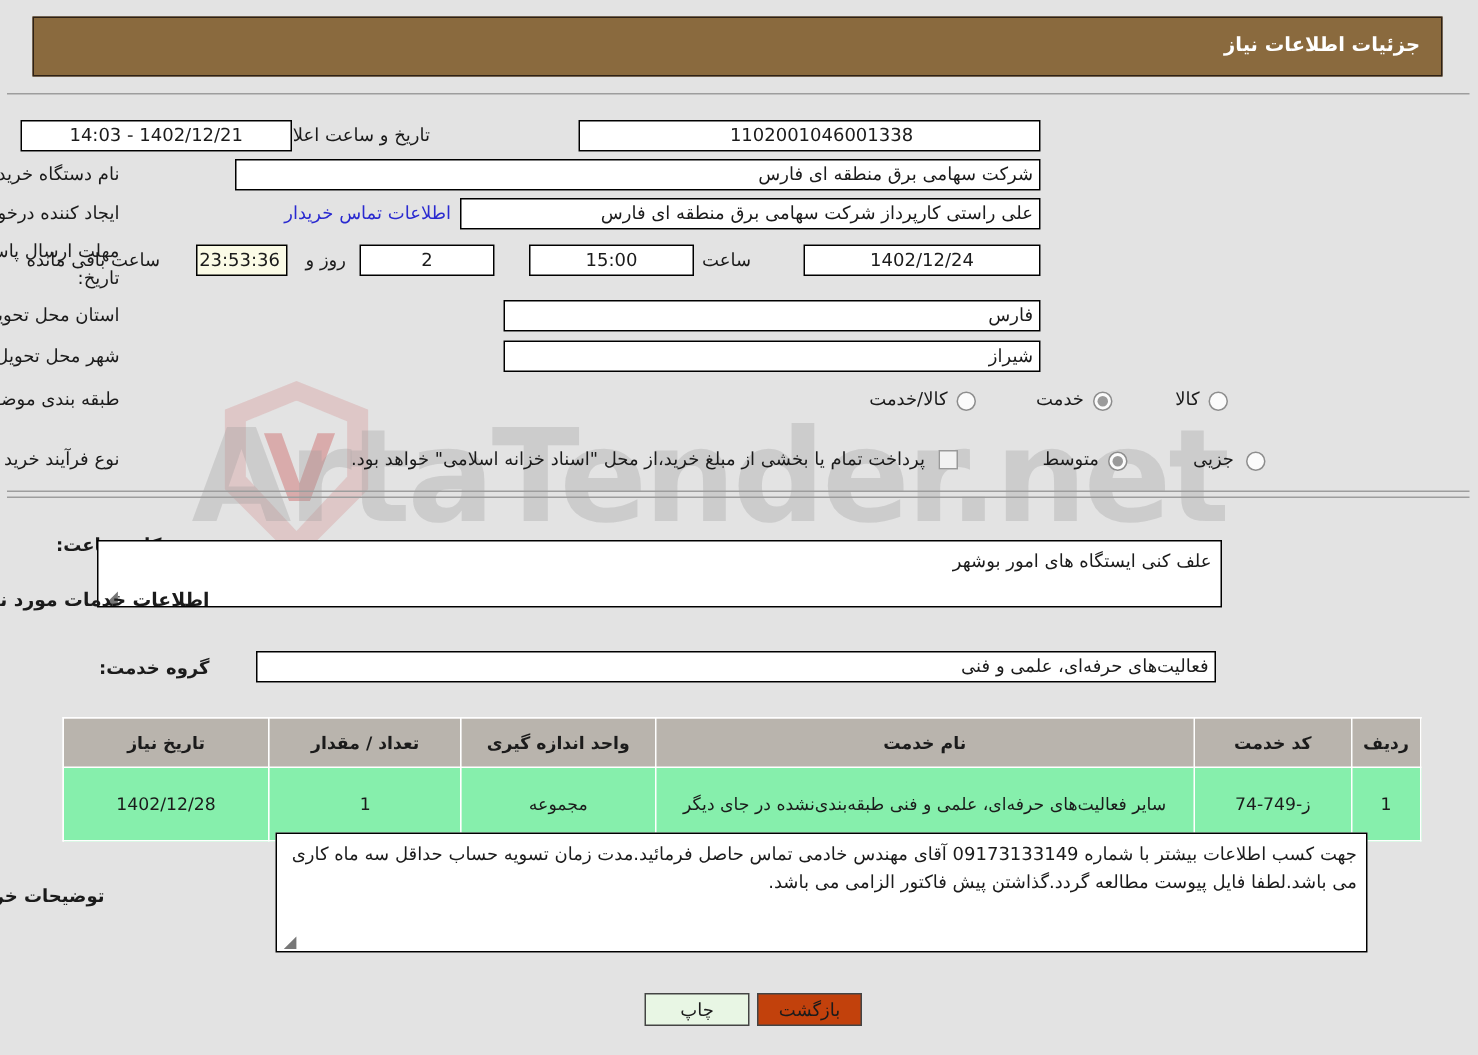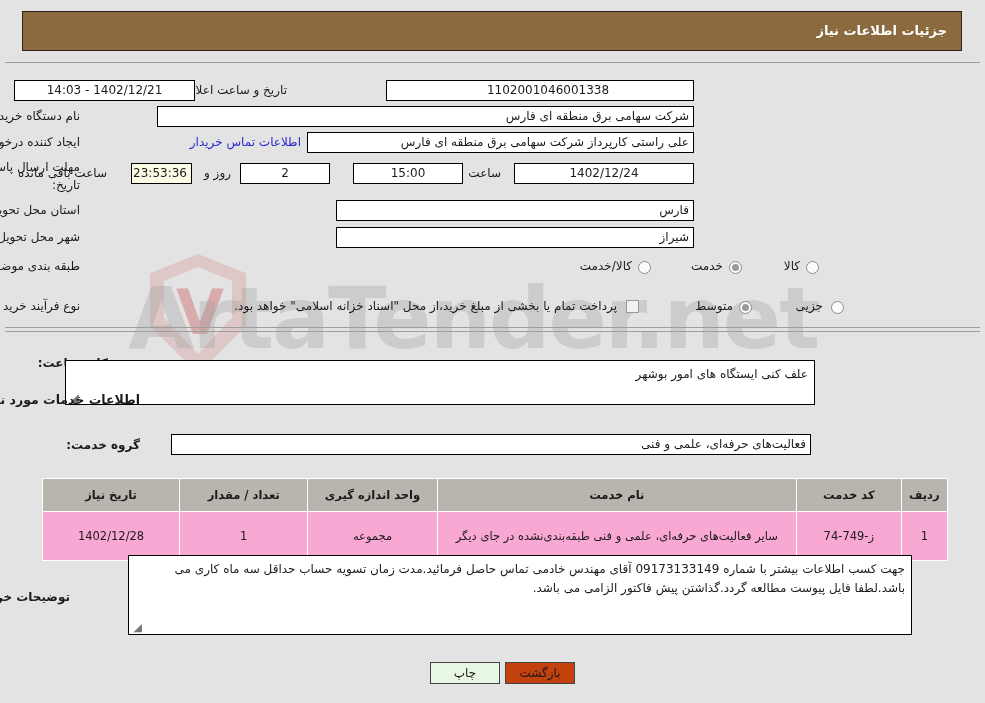--- a/index.html
+++ b/index.html
@@ -102,21 +102,21 @@
     position:absolute;left:42px;top:478px;width:906px;
     border-collapse:collapse;font-size:11px;
     background:#f7f7f7;
   }
   .tbl th{
     background:#b9b4ad;color:#1b1b1b;font-weight:bold;
     border:1px solid #ffffff;height:28px;padding:2px 4px;
     text-align:center;font-size:11.5px;
   }
   .tbl td{
-    background:#f9a8d4;border:1px solid #ffffff;
+    background:#86efac;border:1px solid #ffffff;
     height:42px;padding:3px 5px;text-align:center;
     color:#1b1b1b;font-size:11.5px;vertical-align:middle;
   }
   .tbl td.nm{line-height:16px;}
   
   .btn{
     position:absolute;height:22px;line-height:20px;
     border:1px solid #444;box-sizing:border-box;
     font-size:12px;text-align:center;cursor:pointer;
     font-family:"DejaVu Sans","Liberation Sans",sans-serif;
@@ -148,21 +148,21 @@
 
   <span class="lbl" style="right:905px;top:109px;">نام دستگاه خریدار:</span>
   <div class="fld r" style="right:291px;top:106px;width:537px;">شرکت سهامی برق منطقه ای فارس</div>
 
   <span class="lbl" style="right:905px;top:135px;">ایجاد کننده درخواست:</span>
   <div class="fld r" style="right:291px;top:132px;width:387px;">علی راستی کارپرداز شرکت سهامی برق منطقه ای فارس</div>
   <span class="link" style="right:684px;top:135px;">اطلاعات تماس خریدار</span>
 
   <span class="lbl" style="right:905px;top:160px;">مهلت ارسال پاسخ: تا</span>
   <span class="lbl" style="right:905px;top:178px;">تاریخ:</span>
-  <div class="fld c" style="right:291px;top:163px;width:180px;">1402/12/24</div>
+  <div class="fld c" style="right:291px;top:163px;width:158px;">1402/12/24</div>
   <span class="lbl" style="right:484px;top:166px;">ساعت</span>
   <div class="fld c" style="right:522px;top:163px;width:110px;">15:00</div>
   <div class="fld c" style="right:655px;top:163px;width:90px;">2</div>
   <span class="lbl" style="right:754px;top:166px;">روز و</span>
   <div class="fld c ivory" style="right:793px;top:163px;width:61px;">23:53:36</div>
   <span class="lbl" style="right:878px;top:166px;">ساعت باقی مانده</span>
 
   <span class="lbl" style="right:905px;top:203px;">استان محل تحویل:</span>
   <div class="fld r" style="right:291px;top:200px;width:358px;">فارس</div>
 
@@ -215,21 +215,21 @@
         <td>ز-749-74</td>
         <td class="nm">سایر فعالیت‌های حرفه‌ای، علمی و فنی طبقه‌بندی‌نشده در جای دیگر</td>
         <td>مجموعه</td>
         <td>1</td>
         <td>1402/12/28</td>
       </tr>
     </tbody>
   </table>
 
   <span class="lbl lbl-b" style="right:915px;top:590px;">توضیحات خریدار:</span>
-  <div class="ta" style="right:73px;top:555px;width:784px;height:80px;">
+  <div class="ta" style="right:73px;top:555px;width:728px;height:80px;">
     <span>جهت کسب اطلاعات بیشتر با شماره 09173133149 آقای مهندس خادمی تماس حاصل فرمائید.مدت زمان تسویه حساب حداقل سه ماه کاری می باشد.لطفا فایل پیوست مطالعه گردد.گذاشتن پیش فاکتور الزامی می باشد.</span>
     <span class="grip">◢</span>
   </div>
 
   <div class="btn btn-print" style="right:485px;top:662px;width:70px;">چاپ</div>
   <div class="btn btn-back" style="right:410px;top:662px;width:70px;">بازگشت</div>
 
 </div>
 
 </body></html>

